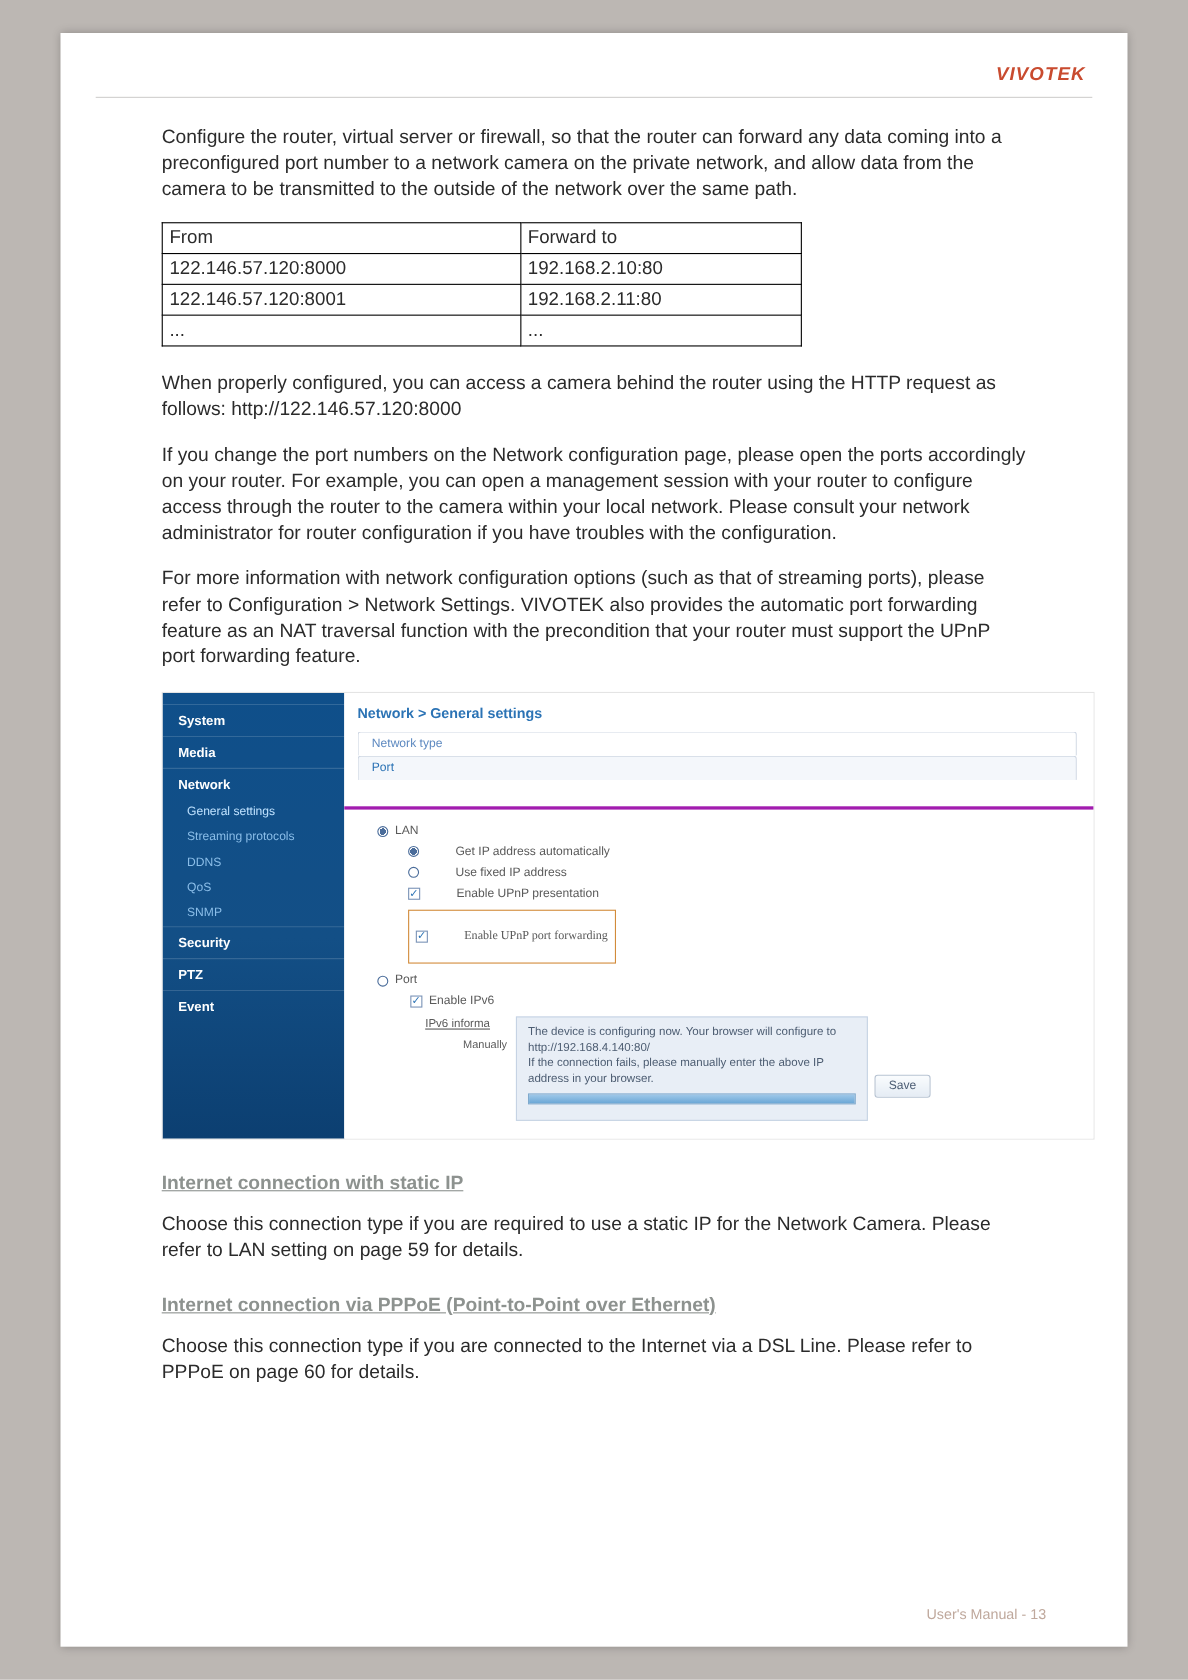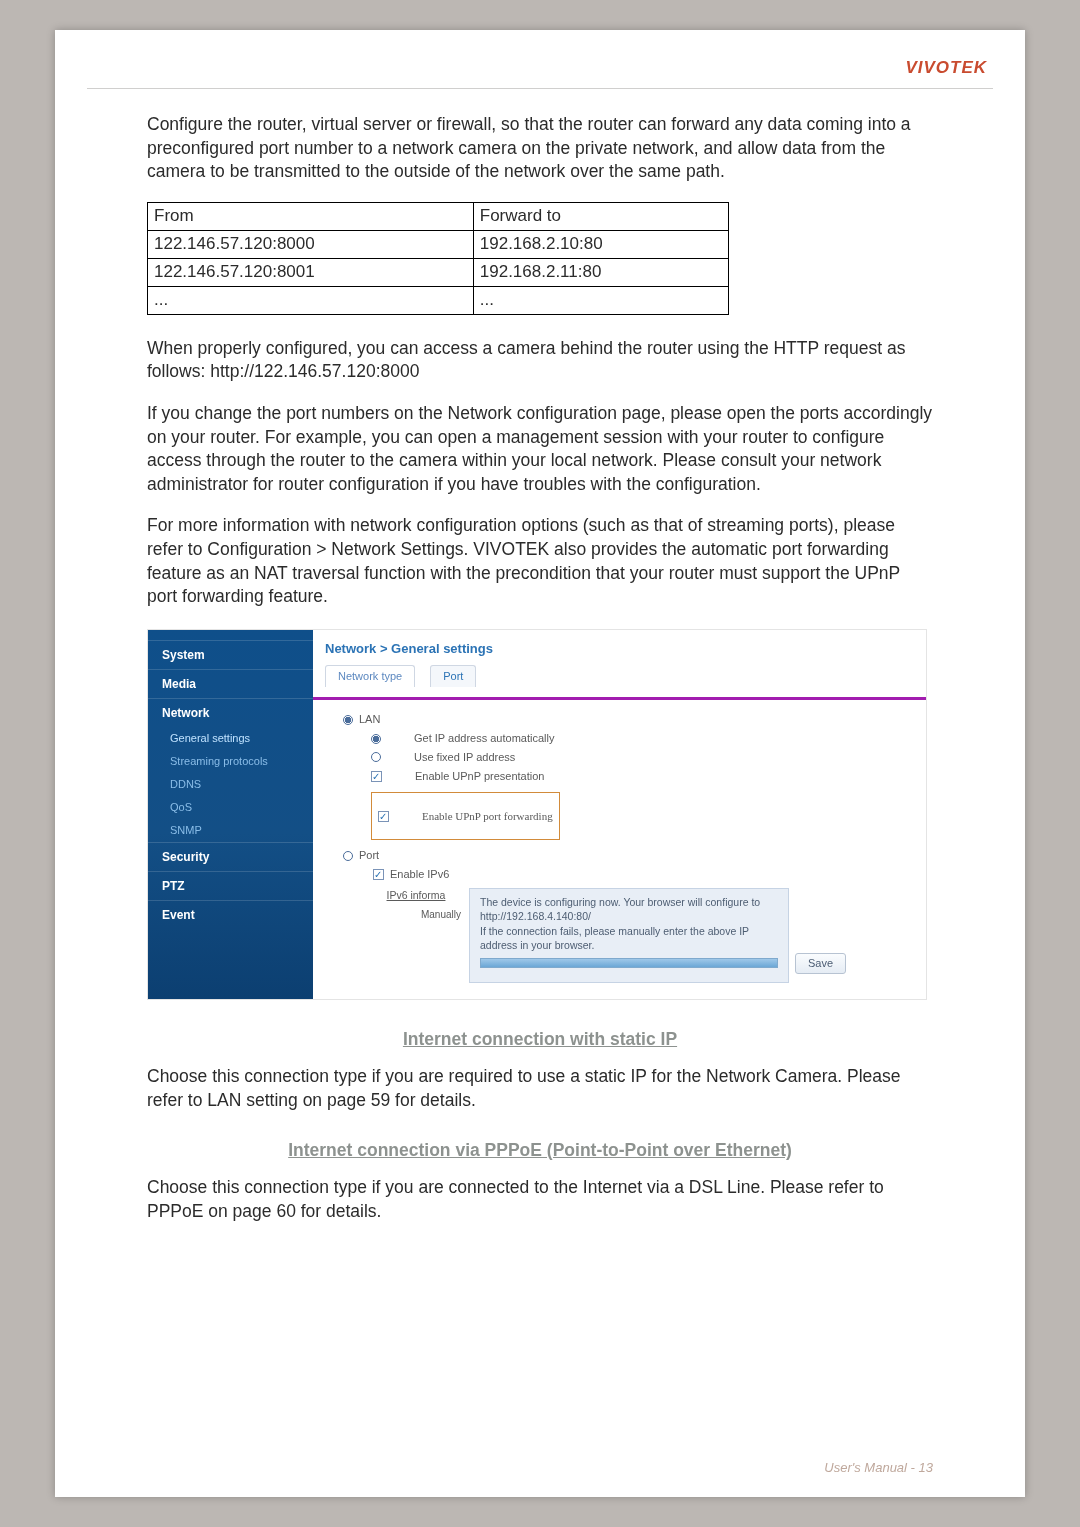--- a/index.html
+++ b/index.html
@@ -49,21 +49,21 @@
   }
   table.fwd th, table.fwd td {
     border: 1px solid #000;
     padding: 2px 6px;
     text-align: left;
     font-weight: normal;
   }
   
   .shot {
     border: 1px solid #e4e4e4;
-    width: 780px;
+    width: 848px;
     margin: 20px 0 28px 0;
     display: flex;
     font-size: 12px;
     background: #fff;
   }
   .sidebar {
     width: 165px;
     background: linear-gradient(#0f4f8a,#134f86 55%,#0c3f71);
     color: #fff;
     padding-top: 10px;
@@ -90,22 +90,23 @@
     background: #fff;
   }
   .crumbs {
     color: #2b73b5;
     font-weight: bold;
     font-size: 13px;
     padding: 6px 12px 8px 12px;
   }
   .tabs {
     display: flex;
-    gap: 12px;
-    margin: 0 12px 10px 12px;
+    gap: 0;
+    margin: 0 12px 24px 12px;
+    flex-direction: column;
   }
   .tab {
     border: 1px solid #cfd7e3;
     border-bottom: none;
     padding: 3px 12px;
     font-size: 11px;
     color: #2b73b5;
     background: #f4f7fb;
     border-radius: 3px 3px 0 0;
     margin-right: 3px;
@@ -148,43 +149,41 @@
   .progress {
     height: 10px;
     background: linear-gradient(#9fc8e9,#6ba7d6);
     width: 100%;
     margin-top: 6px;
     border: 1px solid #7fa9cd;
   }
   .save-btn {
     position: absolute;
     right: -58px;
-    bottom: 8px;
+    bottom: 20px;
     border: 1px solid #b7c3d2;
     background: linear-gradient(#fafcfe,#e5ecf4);
     color: #4b5c73;
     font-size: 11px;
     padding: 2px 12px;
     border-radius: 3px;
   }
   .tip-box-wrap { position: relative; display: inline-block; }
   .h2link {
     color: #8d928f;
     font-weight: bold;
     text-decoration: underline;
     font-size: 17.5px;
     display: block;
     margin: 10px 0 14px 0;
-    text-align: center;
   }
   .footer {
     position: absolute;
     bottom: 22px;
-    right: 92px;
-    font-style: italic;
+    right: 74px;
     color: #bfa89c;
     font-size: 13px;
   }
 </style>
 </head>
 <body>
 
 <div class="page">
   <div class="brand-bar">
     <span class="brand">VIVOTEK</span>

